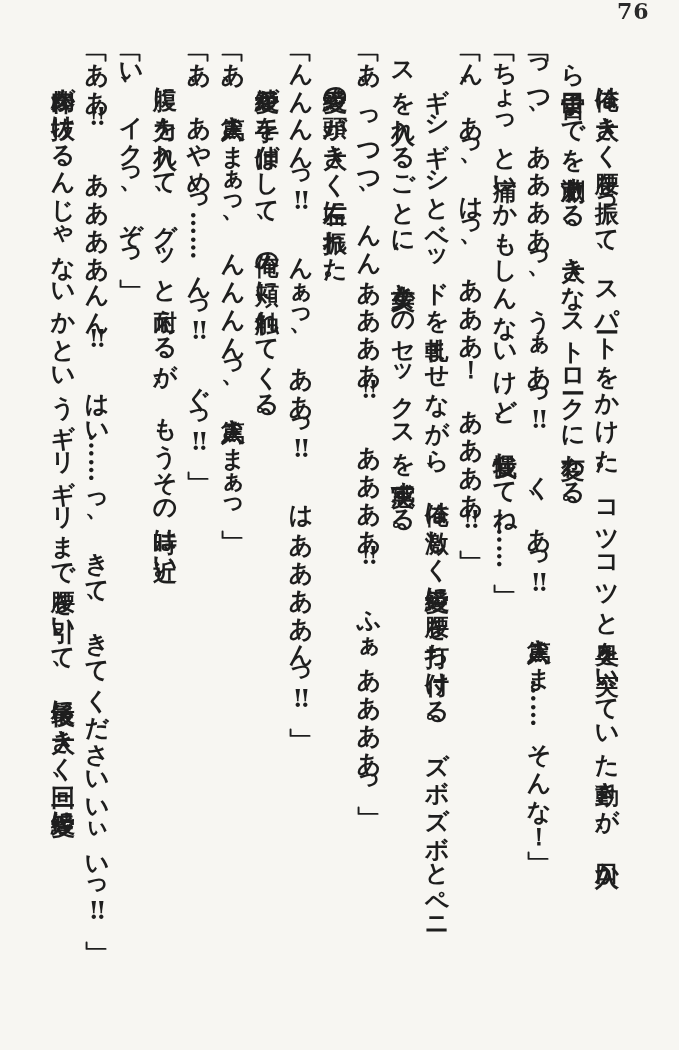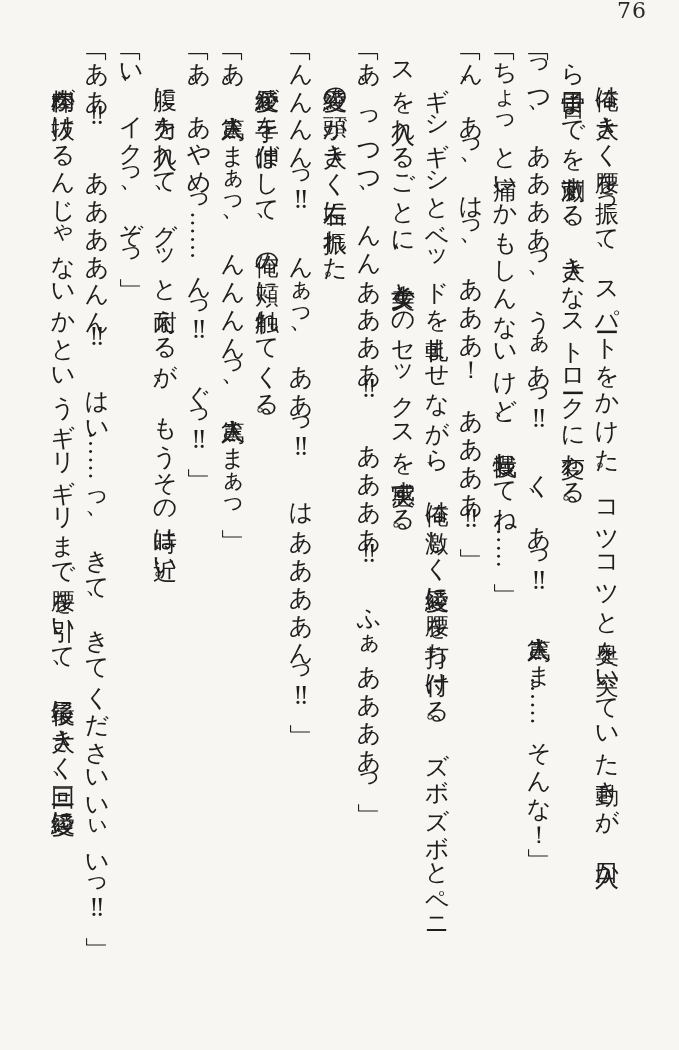--- a/index.html
+++ b/index.html
@@ -6,20 +6,21 @@
     margin: 0;
     padding: 0;
   }
   .page {
     position: relative;
     width: 679px;
     height: 1050px;
     background: #f7f6f2;
     overflow: hidden;
     font-family: "DejaVu Serif", serif;
+    font-weight: bold;
   }
   .page-number {
     position: absolute;
     top: -2px;
     left: 617px;
     font-size: 22px;
     color: #2a2a2a;
     letter-spacing: 1px;
   }
   .text-block {

